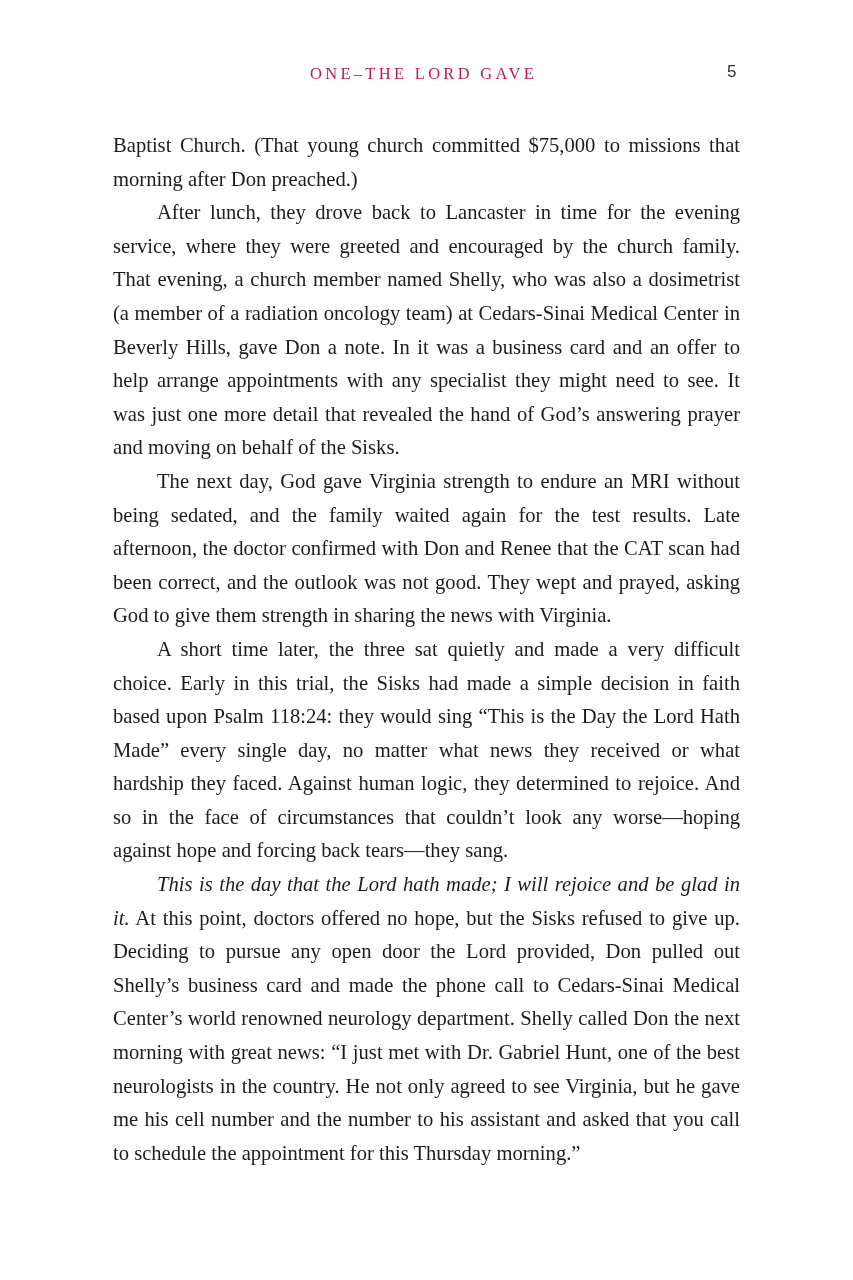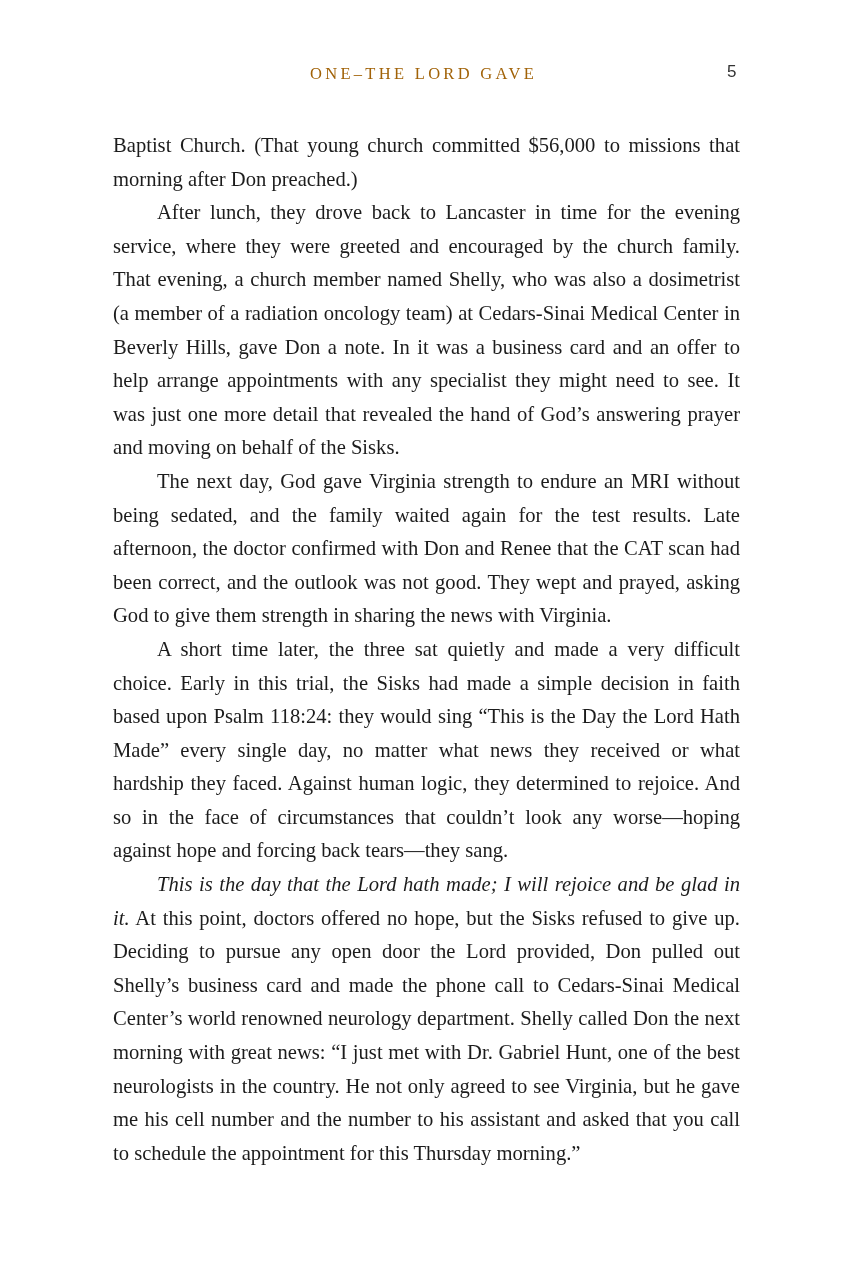--- a/index.html
+++ b/index.html
@@ -20,21 +20,21 @@
       width: 853px;
       height: 24px;
     }
     .running-title {
       position: absolute;
       left: 310px;
       top: 0;
       font-family: "Liberation Serif", "DejaVu Serif", serif;
       font-size: 16.5px;
       letter-spacing: 3.3px;
-      color: #a16207;
+      color: #be185d;
       white-space: nowrap;
       text-align: right;
     }
     .page-number {
       position: absolute;
       left: 727px;
       top: -2px;
       font-family: "Liberation Sans", "DejaVu Sans", sans-serif;
       font-size: 17px;
       color: #333333;
@@ -64,21 +64,21 @@
 </head>
 <body>
 
 <div class="running-head">
   <span class="running-title">ONE–THE LORD GAVE</span>
   <span class="page-number">5</span>
 </div>
 
 <div class="body-text">
   <p>
-    <span>Baptist Church. (That young church committed $56,000 to missions that morning after Don preached.)</span>
+    <span>Baptist Church. (That young church committed $75,000 to missions that morning after Don preached.)</span>
   </p>
   <p class="indent">
     <span>After lunch, they drove back to Lancaster in time for the evening service, where they were greeted and encouraged by the church family. That evening, a church member named Shelly, who was also a dosimetrist (a member of a radiation oncology team) at Cedars-Sinai Medical Center in Beverly Hills, gave Don a note. In it was a business card and an offer to help arrange appointments with any specialist they might need to see. It was just one more detail that revealed the hand of God’s answering prayer and moving on behalf of the Sisks.</span>
   </p>
   <p class="indent">
     <span>The next day, God gave Virginia strength to endure an MRI without being sedated, and the family waited again for the test results. Late afternoon, the doctor confirmed with Don and Renee that the CAT scan had been correct, and the outlook was not good. They wept and prayed, asking God to give them strength in sharing the news with Virginia.</span>
   </p>
   <p class="indent">
     <span>A short time later, the three sat quietly and made a very difficult choice. Early in this trial, the Sisks had made a simple decision in faith based upon Psalm 118:24: they would sing “This is the Day the Lord Hath Made” every single day, no matter what news they received or what hardship they faced. Against human logic, they determined to rejoice. And so in the face of circumstances that couldn’t look any worse—hoping against hope and forcing back tears—they sang.</span>
   </p>

